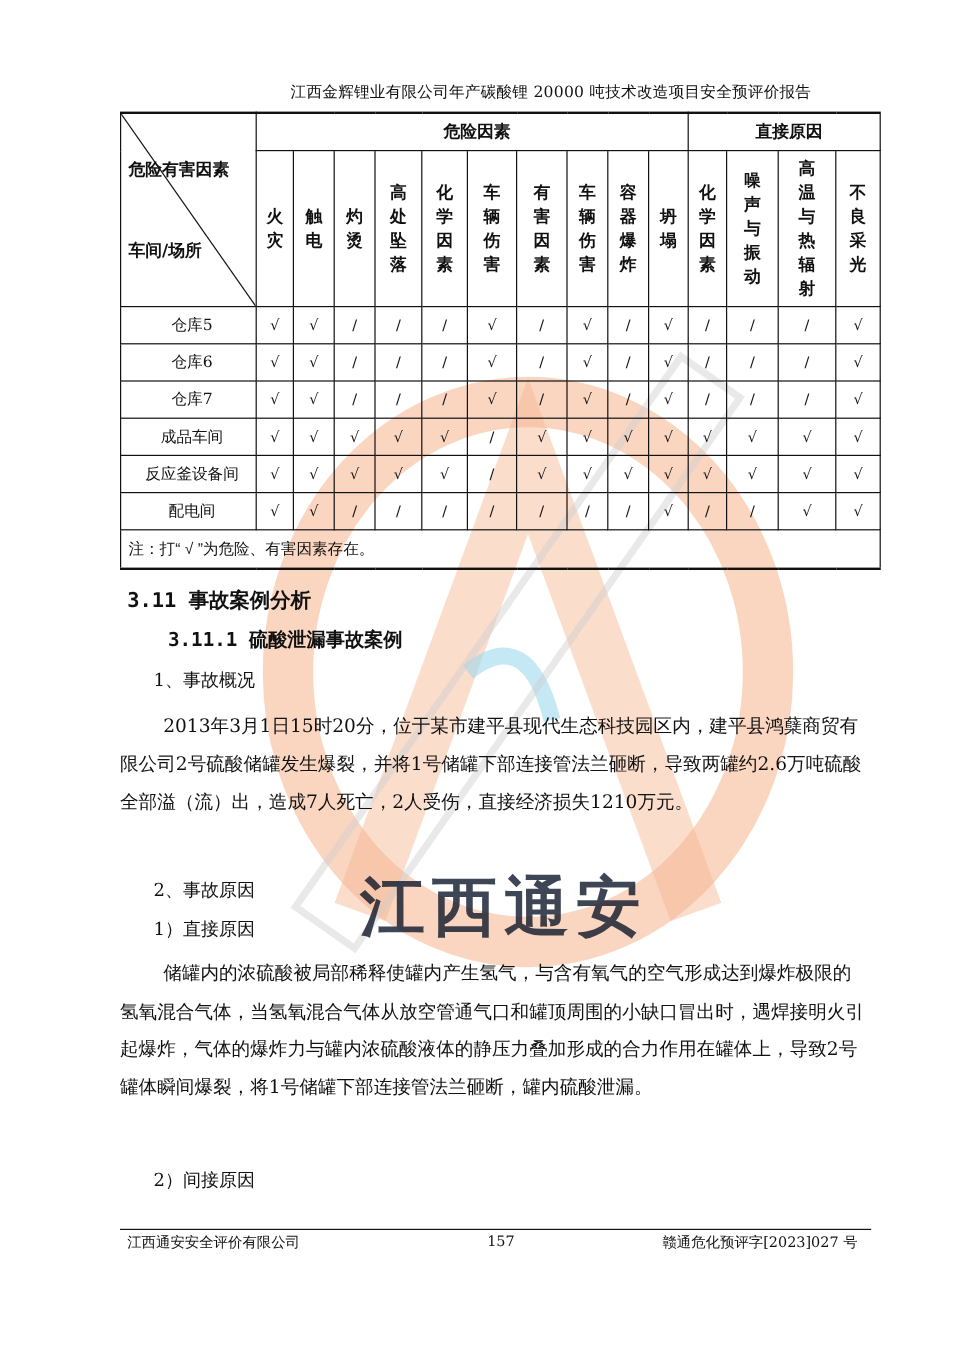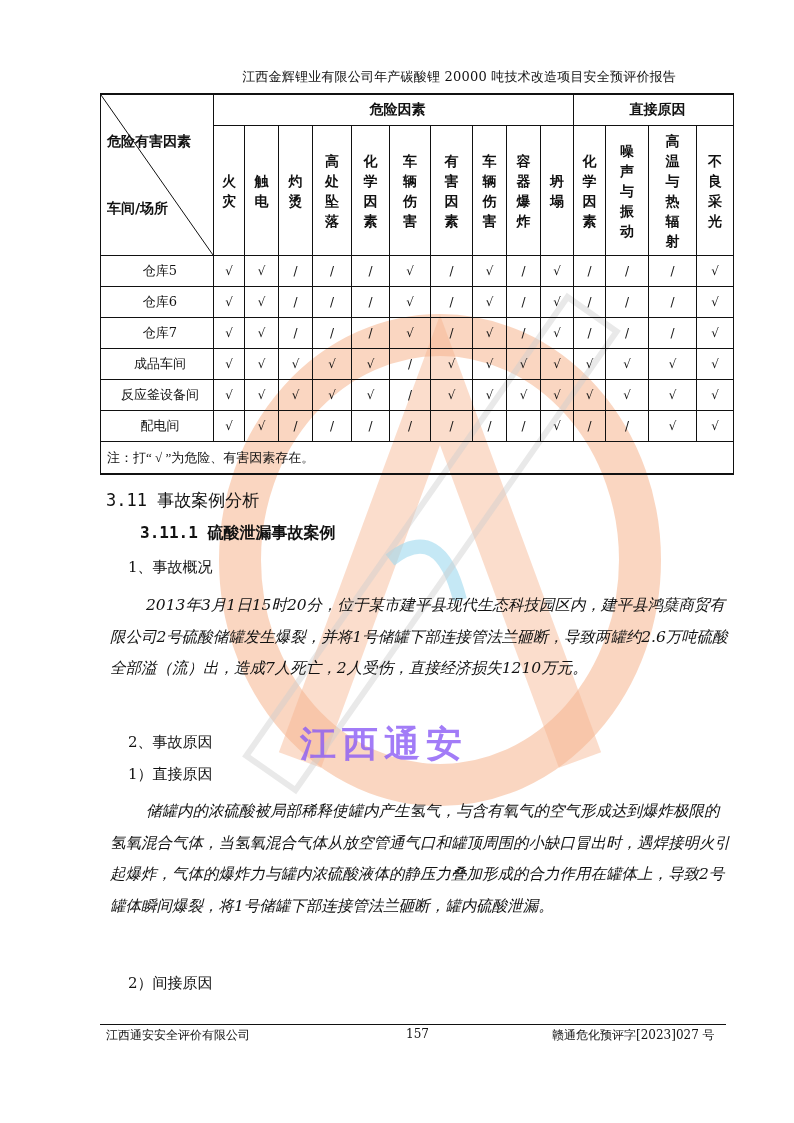--- a/index.html
+++ b/index.html
@@ -17,46 +17,46 @@
   .diag-bottom { position:absolute; left:6px; top:105px; font-weight:bold; font-size:14px; }
   .group-head { text-align:right; padding-left:8px !important; font-weight:bold;
          font-size:14px !important; height:30px; }
   .vhead { font-weight:bold; font-size:14px !important; line-height:20px; vertical-align:middle; }
   .vhead span { display:inline-block; width:16px; word-break:break-all; white-space:normal; }
   .rowlabel { text-align:left; padding-left:6px !important; font-size:13px !important;
          font-family:"DejaVu Serif","Liberation Serif",serif; }
   .tbl tr.body td { height:30px; font-size:12px; }
   .mark { font-family:"DejaVu Sans","Liberation Sans",sans-serif; }
   .note { text-align:left !important; padding-left:6px !important; font-size:13px !important;
-         height:31px; font-family:Liberation Serif, serif; }
-  .h2 { position:absolute; left:106px; top:489px; font-size:17px; font-weight:normal;
+         height:31px; font-family:Liberation Sans, sans-serif; }
+  .h2 { position:absolute; left:106px; top:489px; font-size:17px; font-weight:bold;
         font-family:"DejaVu Sans Mono","Liberation Mono",monospace; }
   .h2 .t { font-family:"DejaVu Sans","Liberation Sans",sans-serif; }
   .h3 { position:absolute; left:140px; top:523px; font-size:16px; font-weight:bold;
         font-family:"DejaVu Sans Mono","Liberation Mono",monospace; }
   .h3 .t { font-family:"DejaVu Sans","Liberation Sans",sans-serif; }
-  .para { position:absolute; left:110px; width:622px; font-size:15.5px; line-height:31.5px;font-style:italic; }
+  .para { position:absolute; left:100px; width:622px; font-size:15.5px; line-height:31.5px; }
   .indent { text-indent:36px; }
   .lbl { position:absolute; left:128px; font-size:15px; }
   .footer-rule { position:absolute; left:100px; top:1024px; width:626px; border-top:1px solid #111; }
   .footer { position:absolute; top:1027px; font-size:12px; }
   .wm { position:absolute; pointer-events:none; }
 </style>
 </head>
 <body>
 
 <svg class="wm" style="left:0;top:0;width:794px;height:1123px;" viewBox="0 0 794 1123">
   <ellipse cx="440" cy="560" rx="200" ry="225" fill="none" stroke="#f6b48e" stroke-width="42" opacity="0.55"></ellipse>
   <path d="M300 760 L440 380 L580 760" fill="none" stroke="#f6b48e" stroke-width="45" opacity="0.45"></path>
   <path d="M390 560 Q440 520 460 600" fill="none" stroke="#9fd8ef" stroke-width="14" opacity="0.6"></path>
   <g transform="rotate(-55 420 560)" opacity="0.45">
     <rect x="160" y="530" width="560" height="60" fill="none" stroke="#cfcfcf" stroke-width="6"></rect>
   </g>
 </svg>
-<div class="wm" style="left:300px;top:720px;font-size:36px;font-weight:bold;color:#8b5cf6;opacity:0.8;letter-spacing:6px;font-family:'DejaVu Sans','Liberation Sans',sans-serif;">江西通安</div>
+<div class="wm" style="left:300px;top:720px;font-size:54px;font-weight:bold;color:#0f172a;opacity:0.8;letter-spacing:6px;font-family:'DejaVu Sans','Liberation Sans',sans-serif;">江西通安</div>
 
 <div class="page-header">江西金辉锂业有限公司年产碳酸锂 20000 吨技术改造项目安全预评价报告</div>
 
 <table class="tbl">
   <colgroup>
     <col style="width:113px">
       <col style="width:31px">
       <col style="width:34px">
       <col style="width:34px">
     <col style="width:39px">

